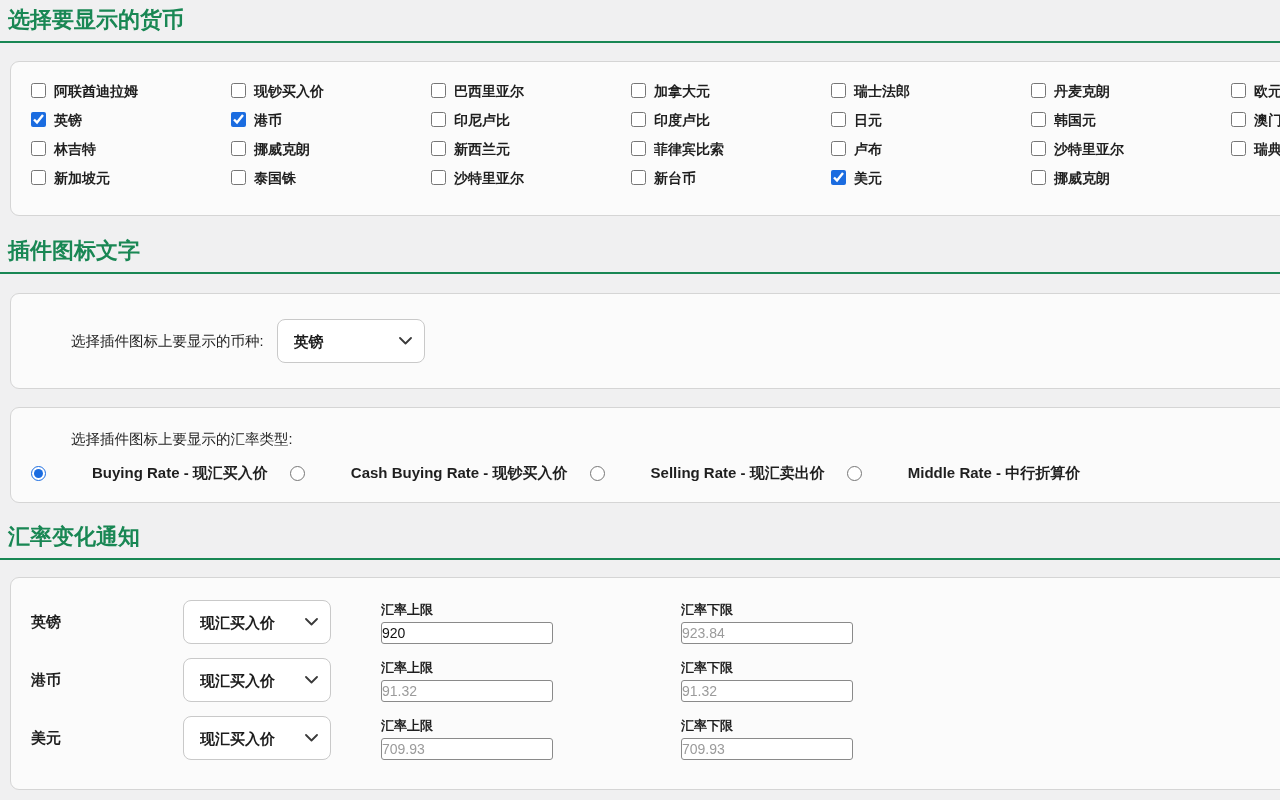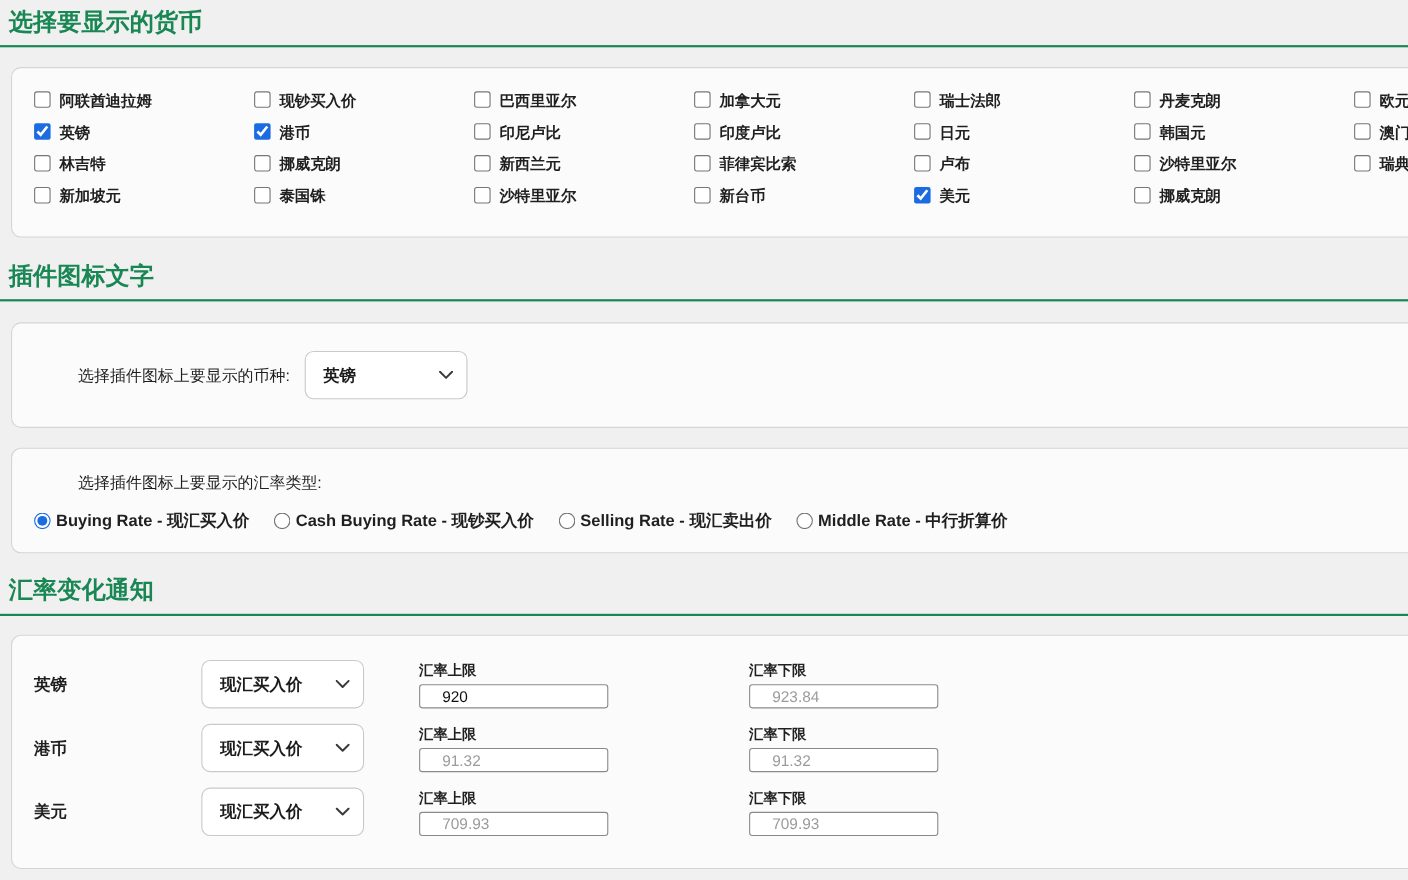--- a/index.html
+++ b/index.html
@@ -40,32 +40,32 @@
     width: 100%; height: 100%;
     appearance: none; -webkit-appearance: none; -moz-appearance: none;
     border: 1px solid #c9c9c9; border-radius: 8px; background: #fff;
     font-family: inherit; font-size: 15px; font-weight: 600; color: #1c1c1c;
     padding: 0 30px 0 16px; cursor: pointer;
   }
   .chev { position: absolute; right: 13px; top: 50%; transform: translateY(-50%); pointer-events: none; display: block; }
 
   .panel-ratetype { margin-top: 18px; height: 96px; padding: 22px 0 0 20px; }
   .radio-row { display: flex; align-items: center; margin-top: 15px; column-gap: 22px; }
-  .radio-item { display: flex; align-items: center; cursor: pointer; white-space: nowrap; }
+  .radio-item { display: flex; align-items: center; cursor: pointer; white-space: nowrap; gap: 41px; }
   .radio-item input { width: 15px; height: 15px; margin: 0 5px 0 0; accent-color: #1b6ce0; flex: 0 0 auto; }
   .radio-item span { font-size: 15px; font-weight: 700; }
 
   .panel-notify { margin-top: 17px; height: 213px; padding: 22px 0 0 20px; }
   .notify-row { display: flex; align-items: center; height: 44px; margin-bottom: 14px; }
   .currency-name { width: 152px; font-size: 15px; font-weight: 700; }
   .field-group { width: 250px; margin-left: 50px; display: flex; flex-direction: column; }
   .field-label { font-size: 13px; font-weight: 700; margin-bottom: 3px; }
   .field-group input {
     width: 172px; height: 22px; border: 1px solid #8a8a8a; border-radius: 3px;
-    padding: 0 20px; font-family: inherit; font-size: 14px; color: #111; background: #fff;
+    padding: 0 0; font-family: inherit; font-size: 14px; color: #111; background: #fff;
   }
   .field-group input::placeholder { color: #9b9b9b; opacity: 1; }
 </style>
 </head>
 <body>
 
 <div class="content">
 
   <h1 class="section-title t1">选择要显示的货币</h1>
   <div class="rule"></div>

